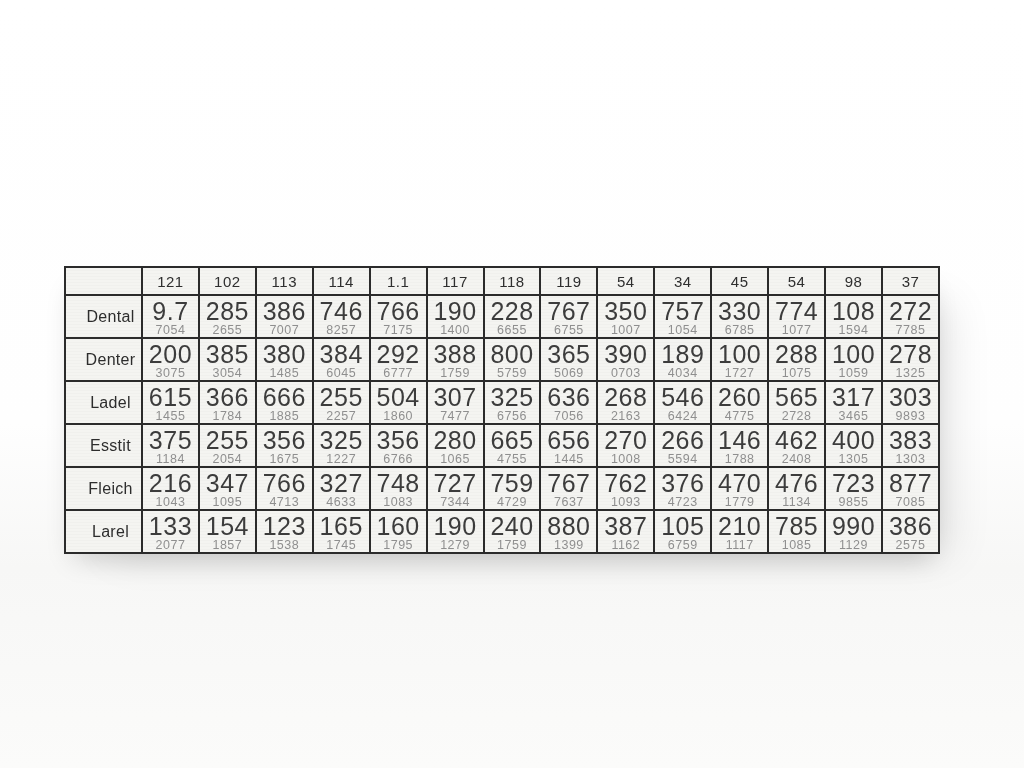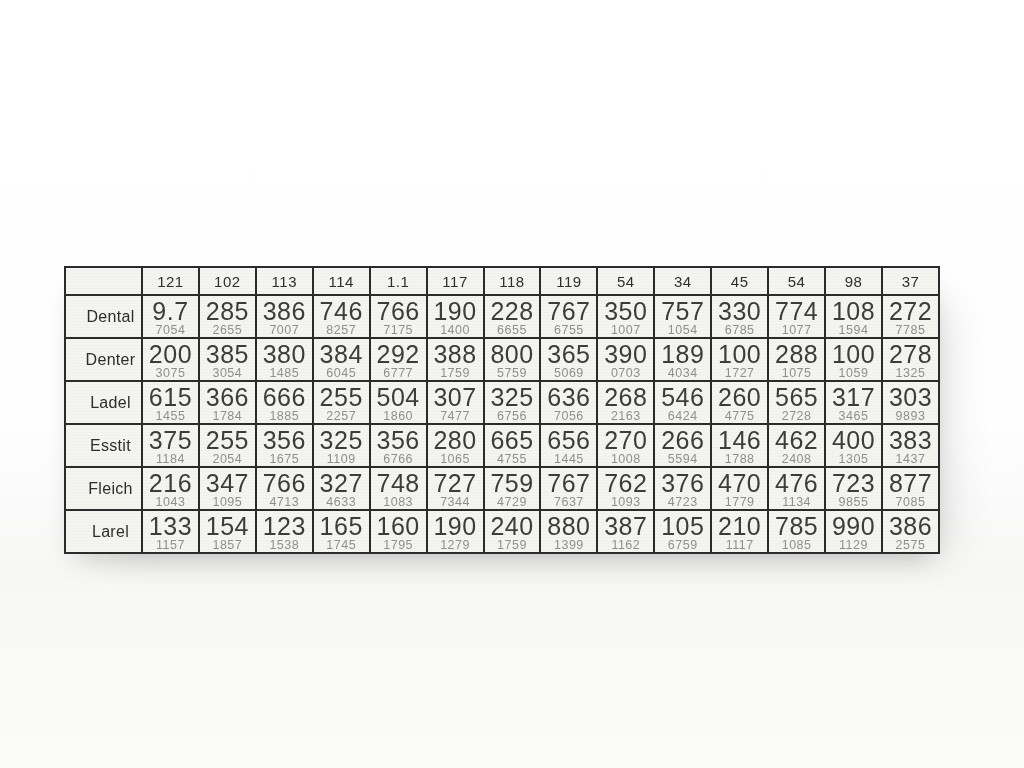--- a/index.html
+++ b/index.html
@@ -289,21 +289,21 @@
           <td class="data-cell">
             <div class="cell-main">255</div>
             <div class="cell-sub">2054</div>
           </td>
           <td class="data-cell">
             <div class="cell-main">356</div>
             <div class="cell-sub">1675</div>
           </td>
           <td class="data-cell">
             <div class="cell-main">325</div>
-            <div class="cell-sub">1109</div>
+            <div class="cell-sub">1227</div>
           </td>
           <td class="data-cell">
             <div class="cell-main">356</div>
             <div class="cell-sub">6766</div>
           </td>
           <td class="data-cell">
             <div class="cell-main">280</div>
             <div class="cell-sub">1065</div>
           </td>
           <td class="data-cell">
@@ -329,21 +329,21 @@
           <td class="data-cell">
             <div class="cell-main">462</div>
             <div class="cell-sub">2408</div>
           </td>
           <td class="data-cell">
             <div class="cell-main">400</div>
             <div class="cell-sub">1305</div>
           </td>
           <td class="data-cell">
             <div class="cell-main">383</div>
-            <div class="cell-sub">1437</div>
+            <div class="cell-sub">1303</div>
           </td>
         </tr>
         <tr class="data-row">
           <th class="row-label">Fleich</th>
           <td class="data-cell">
             <div class="cell-main">216</div>
             <div class="cell-sub">1043</div>
           </td>
           <td class="data-cell">
             <div class="cell-main">347</div>
@@ -395,21 +395,21 @@
           </td>
           <td class="data-cell">
             <div class="cell-main">877</div>
             <div class="cell-sub">7085</div>
           </td>
         </tr>
         <tr class="data-row">
           <th class="row-label">Larel</th>
           <td class="data-cell">
             <div class="cell-main">133</div>
-            <div class="cell-sub">1157</div>
+            <div class="cell-sub">2077</div>
           </td>
           <td class="data-cell">
             <div class="cell-main">154</div>
             <div class="cell-sub">1857</div>
           </td>
           <td class="data-cell">
             <div class="cell-main">123</div>
             <div class="cell-sub">1538</div>
           </td>
           <td class="data-cell">

